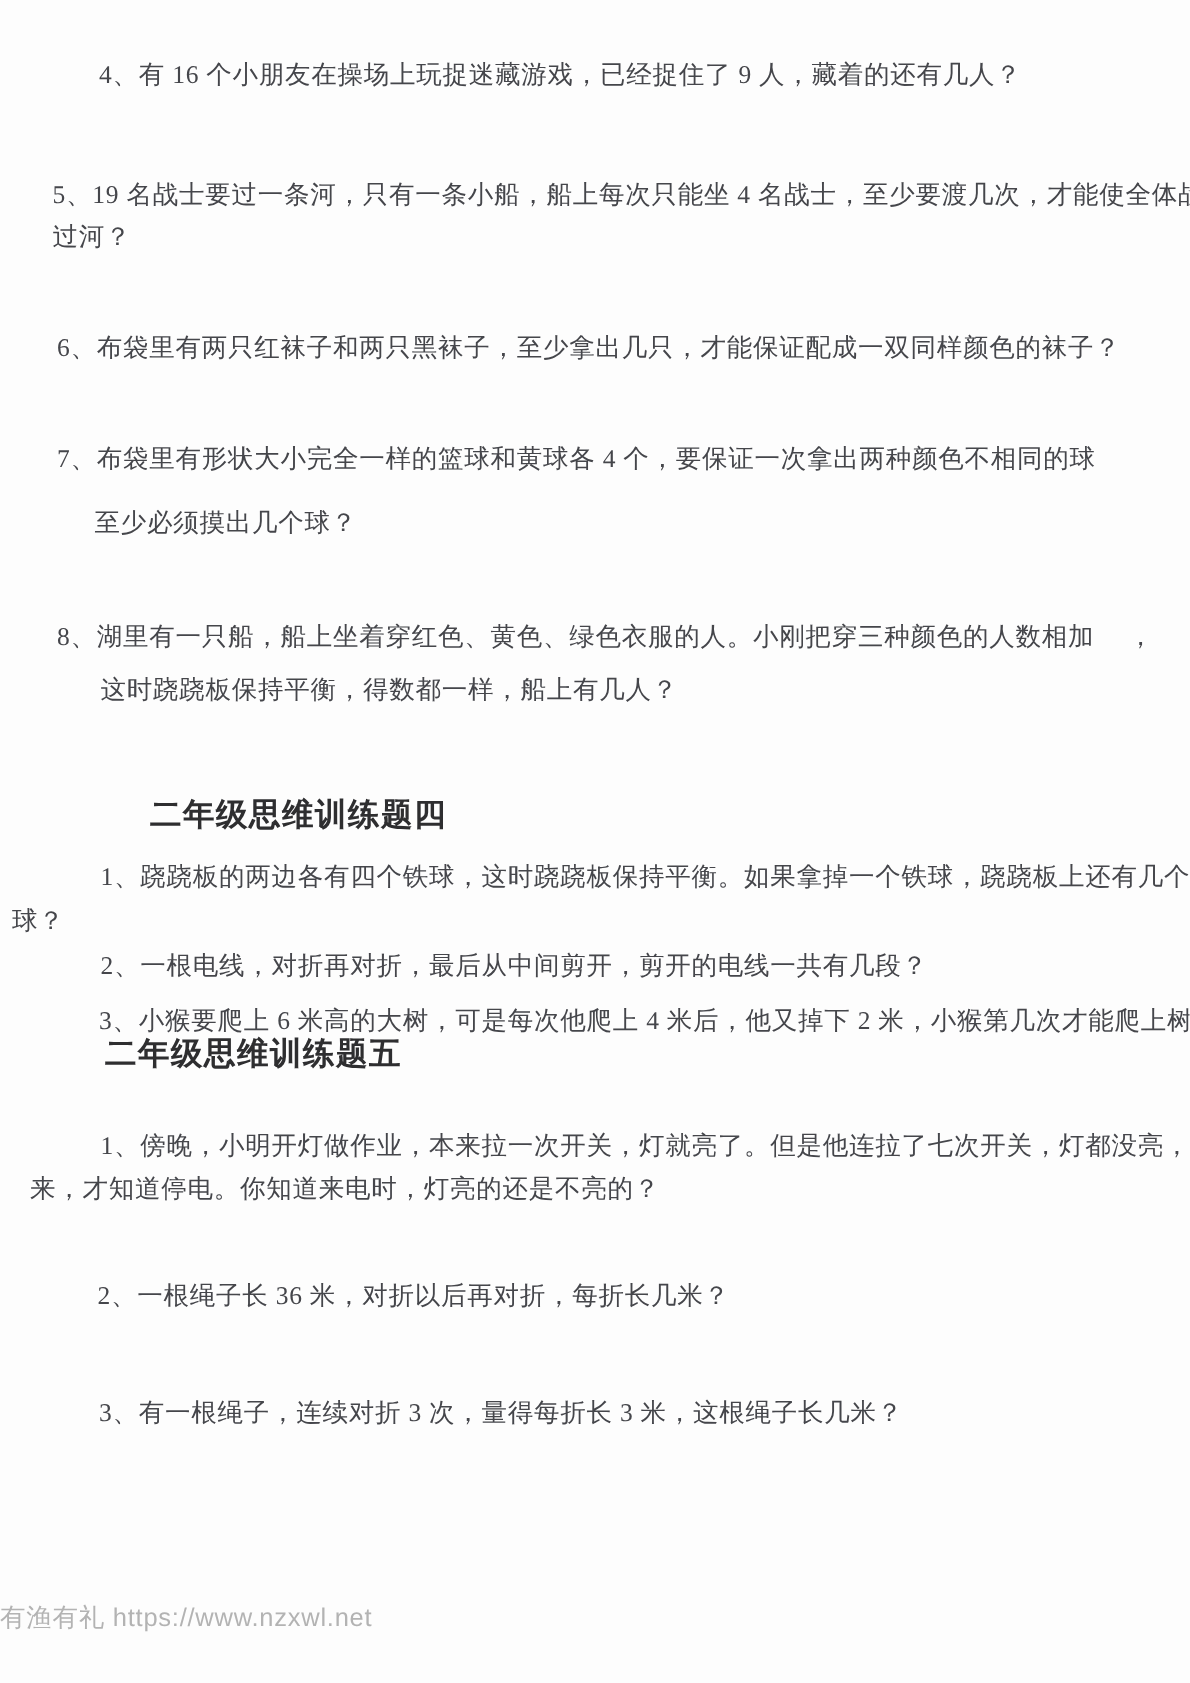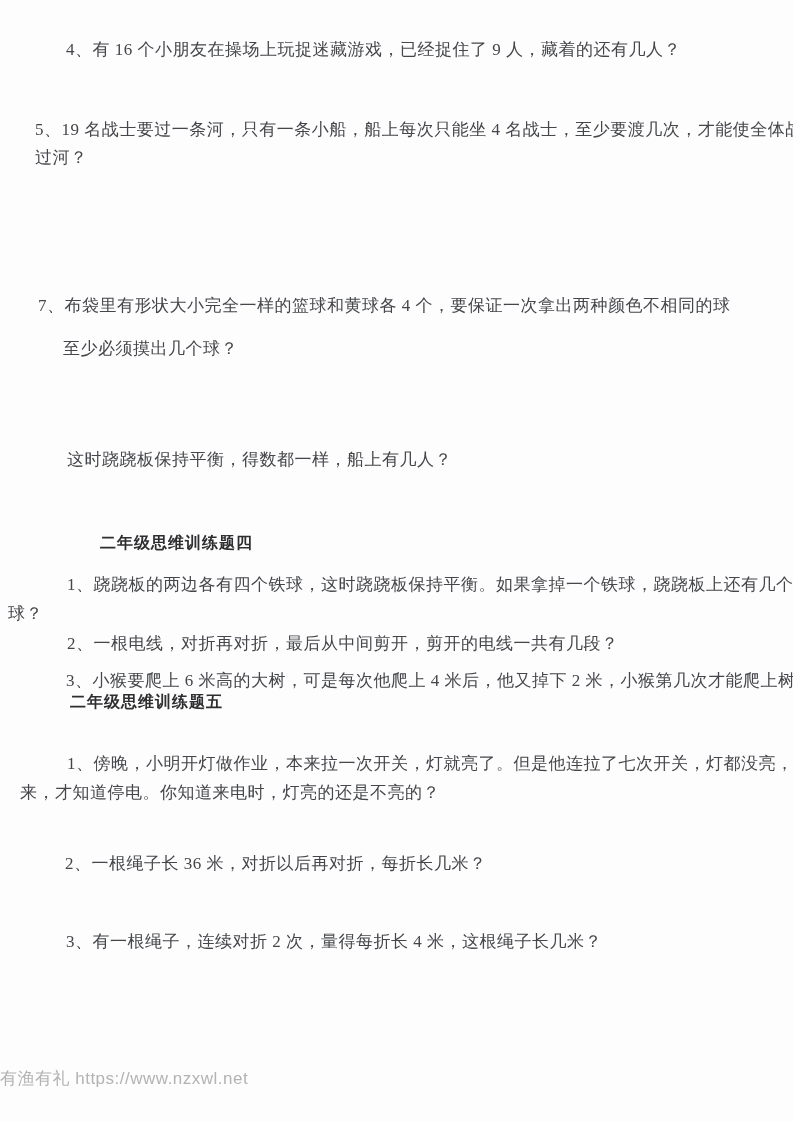--- a/index.html
+++ b/index.html
@@ -23,21 +23,21 @@
     margin: 0;
     font-size: 17px;
     line-height: 20px;
     color: var(--text-color, #45464b);
     white-space: pre;
     letter-spacing: 0.5px;
   }
   .heading {
     position: absolute;
     margin: 0;
-    font-size: 16px;
+    font-size: 21px;
     line-height: 22px;
     font-weight: bold;
     color: var(--heading-color, #2e2e30);
     white-space: pre;
     letter-spacing: 1px;
   }
   .footer {
     position: absolute;
     left: 0;
     top: 1068px;
@@ -53,37 +53,39 @@
 </head>
 <body>
 
 <div class="page">
 
   <p class="line" style="top:40px;  left:66px">4、有 16 个小朋友在操场上玩捉迷藏游戏，已经捉住了 9 人，藏着的还有几人？</p>
 
   <p class="line" style="top:120px; left:35px">5、19 名战士要过一条河，只有一条小船，船上每次只能坐 4 名战士，至少要渡几次，才能使全体战士</p>
   <p class="line" style="top:148px; left:35px">过河？</p>
 
+  <p class="line" style="top:222px; left:38px">6、布袋里有两只红袜子和两只黑袜子，至少拿出几只，才能保证配成一双同样颜色的袜子？</p>
 
   <p class="line" style="top:296px; left:38px">7、布袋里有形状大小完全一样的篮球和黄球各 4 个，要保证一次拿出两种颜色不相同的球</p>
   <p class="line" style="top:339px; left:63px">至少必须摸出几个球？</p>
 
+  <p class="line" style="top:415px; left:38px">8、湖里有一只船，船上坐着穿红色、黄色、绿色衣服的人。小刚把穿三种颜色的人数相加　 ，</p>
   <p class="line" style="top:450px; left:67px">这时跷跷板保持平衡，得数都一样，船上有几人？</p>
 
   <h2 class="heading" style="top:532px; left:100px">二年级思维训练题四</h2>
 
   <p class="line" style="top:575px; left:67px">1、跷跷板的两边各有四个铁球，这时跷跷板保持平衡。如果拿掉一个铁球，跷跷板上还有几个铁</p>
   <p class="line" style="top:604px; left:8px">球？</p>
   <p class="line" style="top:634px; left:67px">2、一根电线，对折再对折，最后从中间剪开，剪开的电线一共有几段？</p>
   <p class="line" style="top:671px; left:66px">3、小猴要爬上 6 米高的大树，可是每次他爬上 4 米后，他又掉下 2 米，小猴第几次才能爬上树顶？</p>
 
   <h2 class="heading" style="top:691px; left:70px">二年级思维训练题五</h2>
 
   <p class="line" style="top:754px; left:67px">1、傍晚，小明开灯做作业，本来拉一次开关，灯就亮了。但是他连拉了七次开关，灯都没亮，后</p>
   <p class="line" style="top:783px; left:20px">来，才知道停电。你知道来电时，灯亮的还是不亮的？</p>
   <p class="line" style="top:854px; left:65px">2、一根绳子长 36 米，对折以后再对折，每折长几米？</p>
-  <p class="line" style="top:932px; left:66px">3、有一根绳子，连续对折 2 次，量得每折长 4 米，这根绳子长几米？</p>
+  <p class="line" style="top:932px; left:66px">3、有一根绳子，连续对折 3 次，量得每折长 3 米，这根绳子长几米？</p>
 
   <div class="footer">
     <span>有渔有礼 https://www.nzxwl.net</span>
   </div>
 
 </div>
 
 </body></html>

